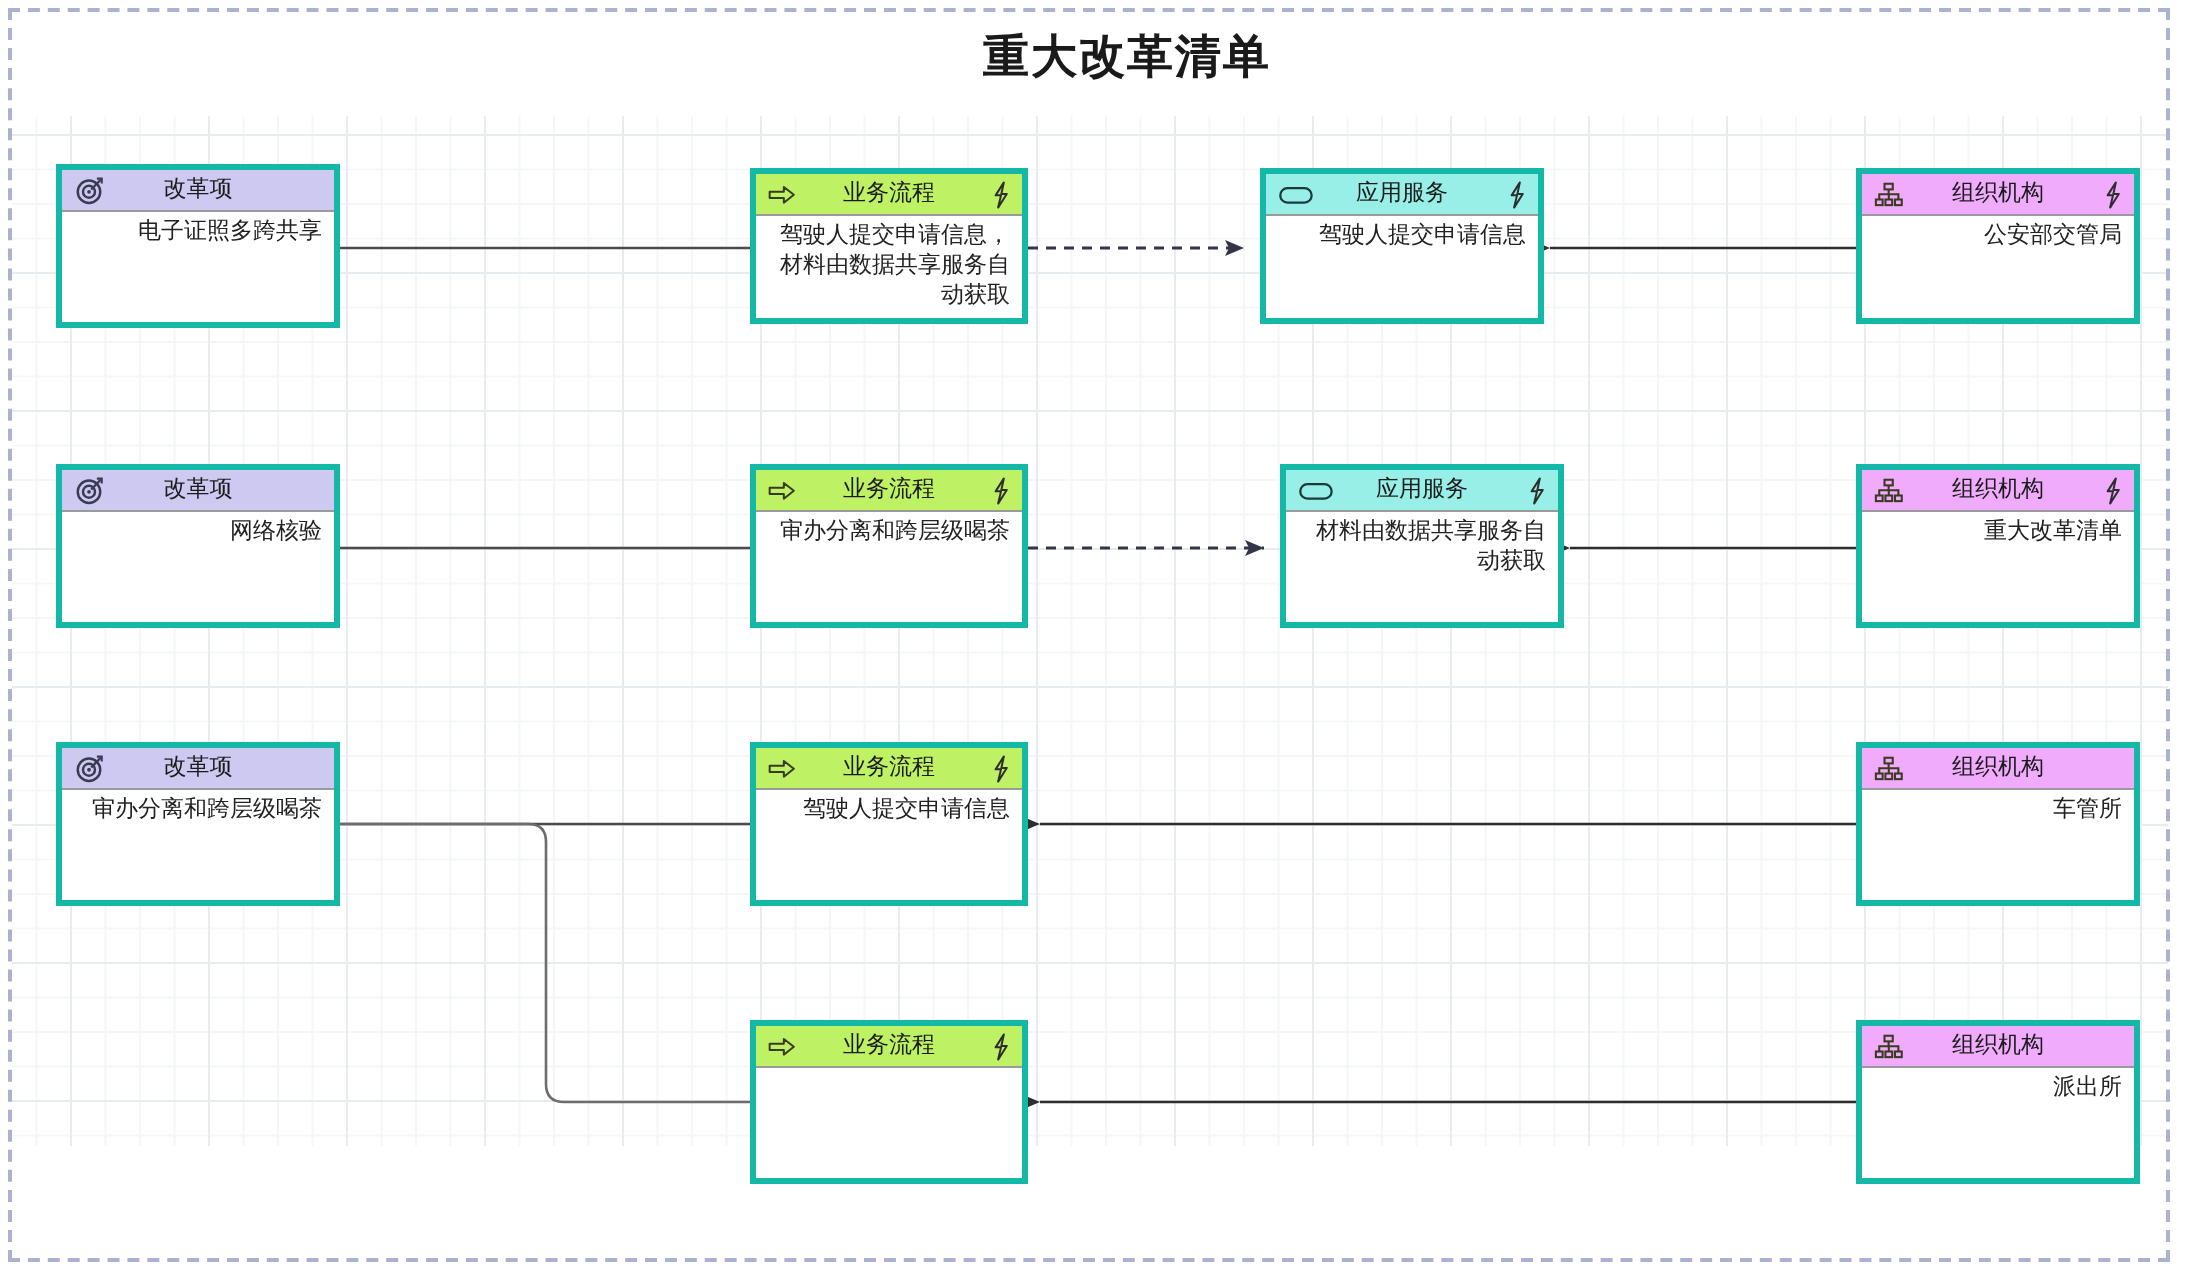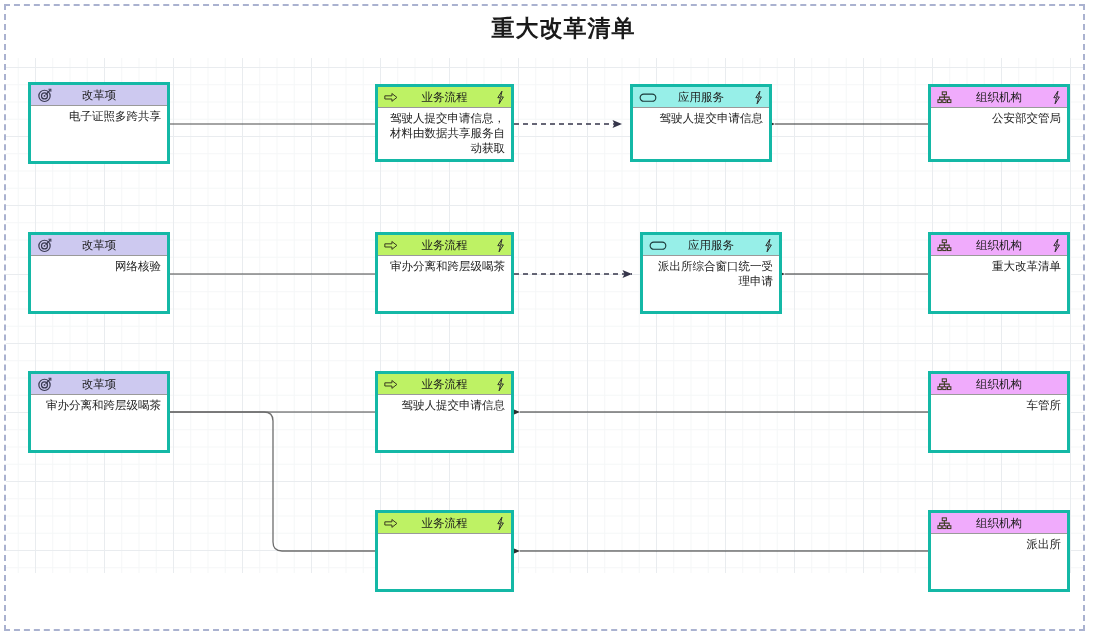--- a/index.html
+++ b/index.html
@@ -205,21 +205,21 @@
             <path d="M 6.6,1 L 2,8.2 L 5,8.2 L 3.4,15 L 8.2,7.4 L 5.2,7.4 Z" fill="none" stroke="#2d2d2d" stroke-width="1.1" stroke-linejoin="round"></path>
           </svg></div>
         <div class="node-body">审办分离和跨层级喝茶</div>
       </div>
       <div class="node" style="left: 640px; top: 232px; width: 142px; height: 82px;">
         <div class="node-head service"><svg class="ic" viewBox="0 0 20 14" style="width:19px">
             <rect x="1.2" y="3.4" width="16.5" height="7.6" rx="3.8" ry="3.8" fill="none" stroke="#1b3a3a" stroke-width="1.2"></rect>
           </svg><span>应用服务</span><svg class="bolt" viewBox="0 0 10 16">
             <path d="M 6.6,1 L 2,8.2 L 5,8.2 L 3.4,15 L 8.2,7.4 L 5.2,7.4 Z" fill="none" stroke="#2d2d2d" stroke-width="1.1" stroke-linejoin="round"></path>
           </svg></div>
-        <div class="node-body">派出所综合窗口统一受理申请</div>
+        <div class="node-body">材料由数据共享服务自动获取</div>
       </div>
       <div class="node" style="left: 928px; top: 232px; width: 142px; height: 82px;">
         <div class="node-head org"><svg class="ic" viewBox="0 0 16 14">
             <rect x="5.6" y="1" width="4.4" height="3" fill="none" stroke="#3a3a20" stroke-width="1.1"></rect>
             <rect x="1" y="9.4" width="3.6" height="3" fill="none" stroke="#3a3a20" stroke-width="1.1"></rect>
             <rect x="6.1" y="9.4" width="3.6" height="3" fill="none" stroke="#3a3a20" stroke-width="1.1"></rect>
             <rect x="11.2" y="9.4" width="3.6" height="3" fill="none" stroke="#3a3a20" stroke-width="1.1"></rect>
             <path d="M 7.8,4 L 7.8,6.6 M 2.8,9.4 L 2.8,6.6 L 13,6.6 L 13,9.4 M 7.9,6.6 L 7.9,9.4" fill="none" stroke="#3a3a20" stroke-width="1.1"></path>
           </svg><span>组织机构</span><svg class="bolt" viewBox="0 0 10 16">
             <path d="M 6.6,1 L 2,8.2 L 5,8.2 L 3.4,15 L 8.2,7.4 L 5.2,7.4 Z" fill="none" stroke="#2d2d2d" stroke-width="1.1" stroke-linejoin="round"></path>

